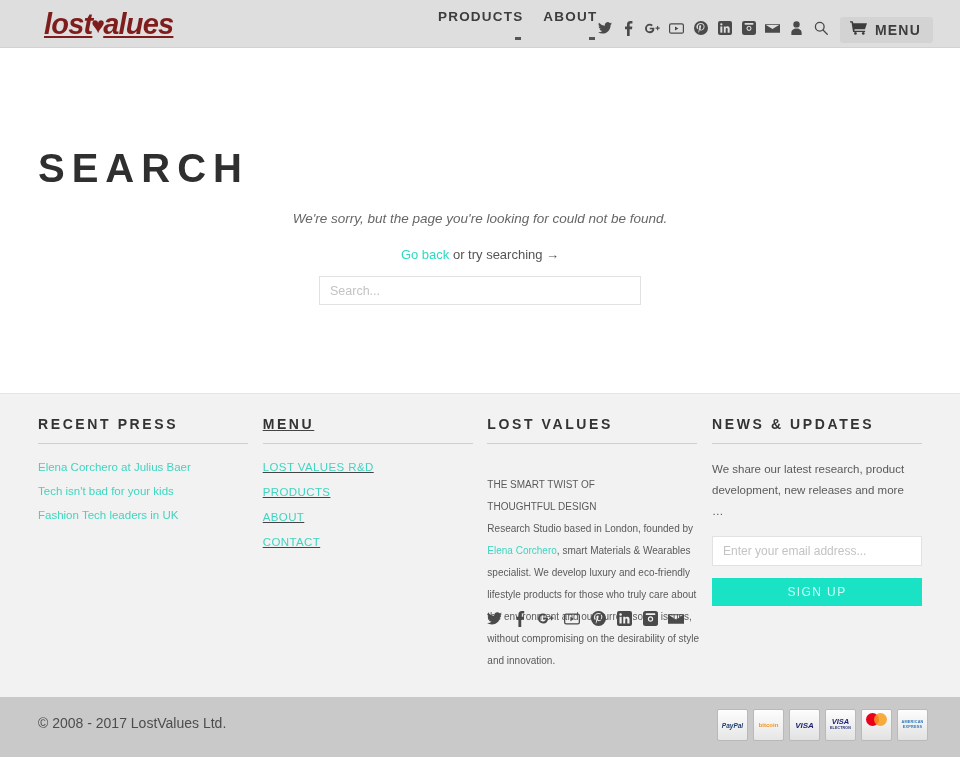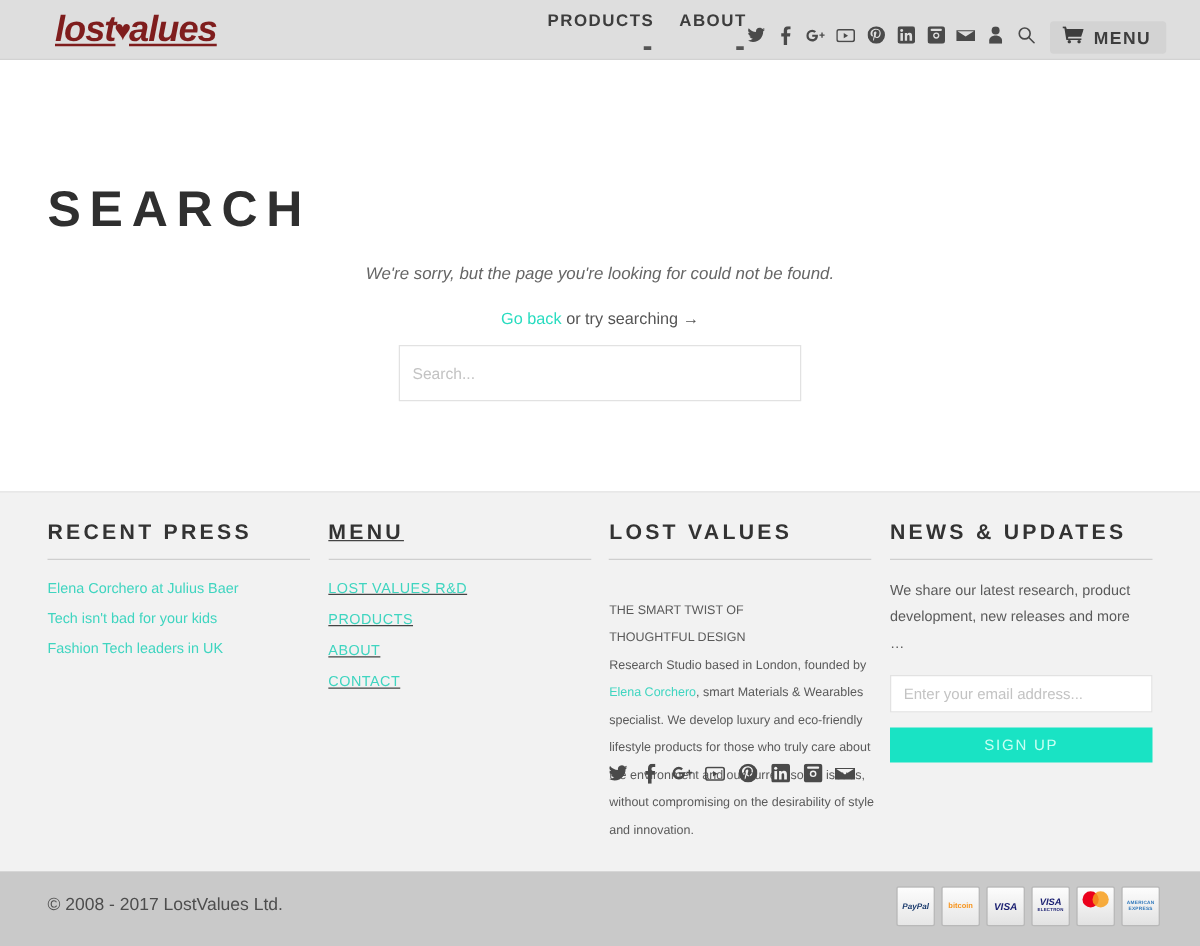--- a/index.html
+++ b/index.html
@@ -146,21 +146,21 @@
   }
 
   .search-form {
     position: absolute;
     top: 228px;
     left: 319px;
     width: 322px;
   }
   .search-input {
     width: 100%;
-    height: 45px;
+    height: 29px;
     border: 1px solid #e2e2e2;
     background: #fff;
     padding: 0 10px;
     font-size: 12.5px;
     font-family: "Liberation Sans", sans-serif;
     color: #555;
     outline: none;
   }
   .search-input::placeholder { color: #c3c3c3; }
 
@@ -179,21 +179,21 @@
     right: 38px;
     display: flex;
   }
   .fcol { position: relative; }
   .fcol-1 { width: 225px; }
   .fcol-2 { width: 225px; text-decoration: underline; }
   .fcol-3 { width: 225px; }
   .fcol-4 { width: 210px; }
 
   .fcol-head {
-    font-size: 17px;
+    font-size: 14px;
     font-weight: bold;
     letter-spacing: 2.6px;
     color: #333;
     padding-bottom: 11px;
     border-bottom: 1px solid #cfcfcf;
     width: 210px;
     white-space: nowrap;
   }
   .fcol-4 .fcol-head { width: 210px; }
 

